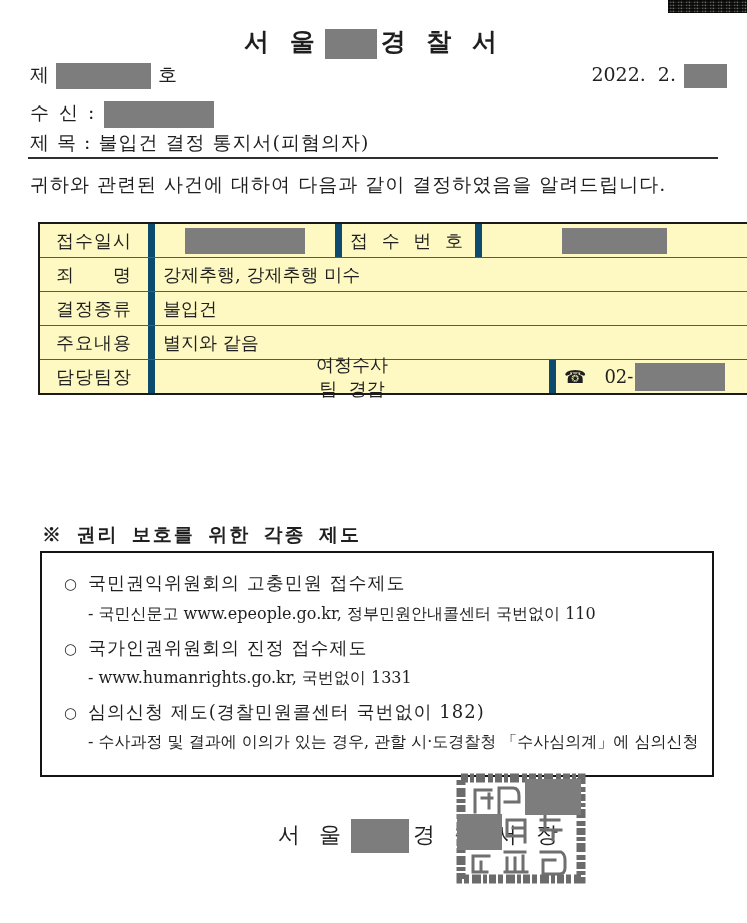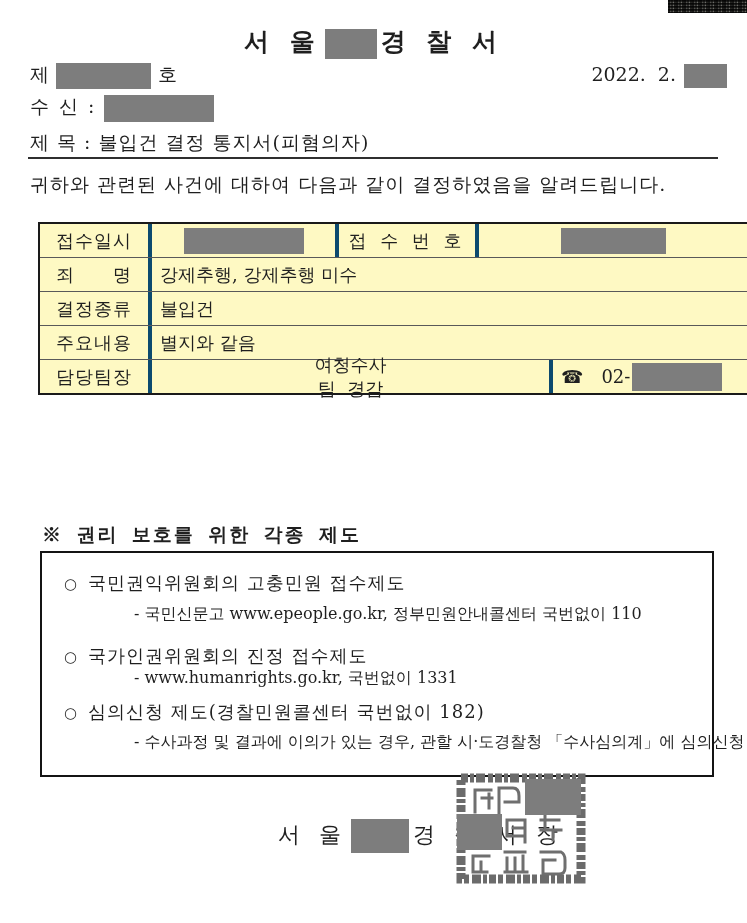--- a/index.html
+++ b/index.html
@@ -23,39 +23,39 @@
     font-size:25px; font-weight:bold; letter-spacing:6px; white-space:pre;
   }
   .doc-title .redact { width:52px; height:30px; margin:0 4px; }
 
   .docno { position:absolute; left:30px; top:62px; font-size:19px; white-space:pre; }
   .docno .redact { width:95px; height:26px; margin:0 7px; }
 
   .date-line { position:absolute; right:20px; top:63px; font-size:19px; white-space:pre; }
   .date-line .redact { width:43px; height:24px; margin-left:8px; }
 
-  .recv { position:absolute; left:30px; top:94px; font-size:19px; letter-spacing:2px; white-space:pre; }
+  .recv { position:absolute; left:30px; top:100px; font-size:19px; letter-spacing:2px; white-space:pre; }
   .recv .redact { width:110px; height:27px; margin-left:8px; }
 
   .subject { position:absolute; left:30px; top:130px; font-size:19px; letter-spacing:1px; white-space:pre; }
 
   .rule { position:absolute; left:28px; top:157px; width:690px; height:2px; background:#2f2f2f; }
 
   .intro { position:absolute; left:30px; top:172px; font-size:19px; letter-spacing:1px; white-space:pre; }
 
   
   .tbl {
     position:absolute; left:38px; top:222px; width:711px;
     border:2px solid #1a1a1a; box-sizing:border-box; background:#fef9c3;
   }
   .trow { display:flex; height:33px; border-top:1px solid #595959; }
   .trow:first-child { border-top:none; }
   .tcell {
     box-sizing:border-box; height:100%; display:flex; align-items:center;
-    border-left:4px solid #0c4a6e; padding:16px 8px; font-size:18px; white-space:pre;
+    border-left:7px solid #0c4a6e; padding:16px 8px; font-size:18px; white-space:pre;
   }
   .tcell:first-child { border-left:none; }
   .tcell.lab { width:108px; justify-content:center; letter-spacing:1px; padding:0 4px; }
   .tcell.v1 { width:187px; justify-content:center; }
   .tcell.lab2 { width:140px; justify-content:center; letter-spacing:4px; }
   .tcell.vfill { flex:1; }
   .tcell.v5 { width:401px; justify-content:center;flex-direction:column; }
   .tcell.phone { flex:1; }
   .tbl .redact.rv1 { width:120px; height:26px; }
   .tbl .redact.rv2 { width:105px; height:26px; }
@@ -67,21 +67,21 @@
   
   .rights-head {
     position:absolute; left:42px; top:522px; font-size:19px; font-weight:bold;
     letter-spacing:2px; white-space:pre;font-family:Liberation Mono, monospace;
   }
   .rights-box {
     position:absolute; left:40px; top:551px; width:674px; height:226px;
     border:2px solid #141414; box-sizing:border-box; background:#fff;
   }
   .r-item { position:absolute; left:22px; font-size:18px; letter-spacing:1px; white-space:pre; }
-  .r-sub  { position:absolute; left:46px; font-size:16px; white-space:pre;margin-left:46px; }
+  .r-sub  { position:absolute; left:46px; font-size:16px; white-space:pre; }
   .r-item .bullet { margin-right:10px; font-size:15px; }
 
   
   .signer {
     position:absolute; left:278px; top:819px; font-size:22px; letter-spacing:6px; white-space:pre;
   }
   .signer .redact { width:58px; height:34px; margin:0 4px; }
   .stamp { position:absolute; left:455px; top:772px; }
 </style>
 </head>
@@ -130,21 +130,21 @@
       <div class="tcell phone"><span class="phone-icon">☎</span><span>02-</span><span class="redact rtel"></span></div>
     </div>
   </div>
 
   <div class="rights-head">※ 권리 보호를 위한 각종 제도</div>
 
   <div class="rights-box">
     <div class="r-item" style="top:18px;"><span class="bullet">○</span><span>국민권익위원회의 고충민원 접수제도</span></div>
     <div class="r-sub" style="top:51px;">- 국민신문고 www.epeople.go.kr, 정부민원안내콜센터 국번없이 110</div>
 
-    <div class="r-item" style="top:83px;margin-top:8px;"><span class="bullet">○</span><span>국가인권위원회의 진정 접수제도</span></div>
+    <div class="r-item" style="top:83px;"><span class="bullet">○</span><span>국가인권위원회의 진정 접수제도</span></div>
     <div class="r-sub" style="top:115px;">- www.humanrights.go.kr, 국번없이 1331</div>
 
     <div class="r-item" style="top:147px;"><span class="bullet">○</span><span>심의신청 제도(경찰민원콜센터 국번없이 182)</span></div>
     <div class="r-sub" style="top:179px;">- 수사과정 및 결과에 이의가 있는 경우, 관할 시·도경찰청 「수사심의계」에 심의신청</div>
   </div>
 
   <div class="signer"><span>서 울</span><span class="redact"></span><span>경 찰 서 장</span></div>
 
   <svg class="stamp" width="132" height="113" viewBox="0 0 132 113" xmlns="http://www.w3.org/2000/svg">
     <rect x="6" y="6" width="120" height="101" fill="none" stroke="#6b6b6b" stroke-width="9" stroke-dasharray="7 2 4 2 9 3 5 2"></rect>

